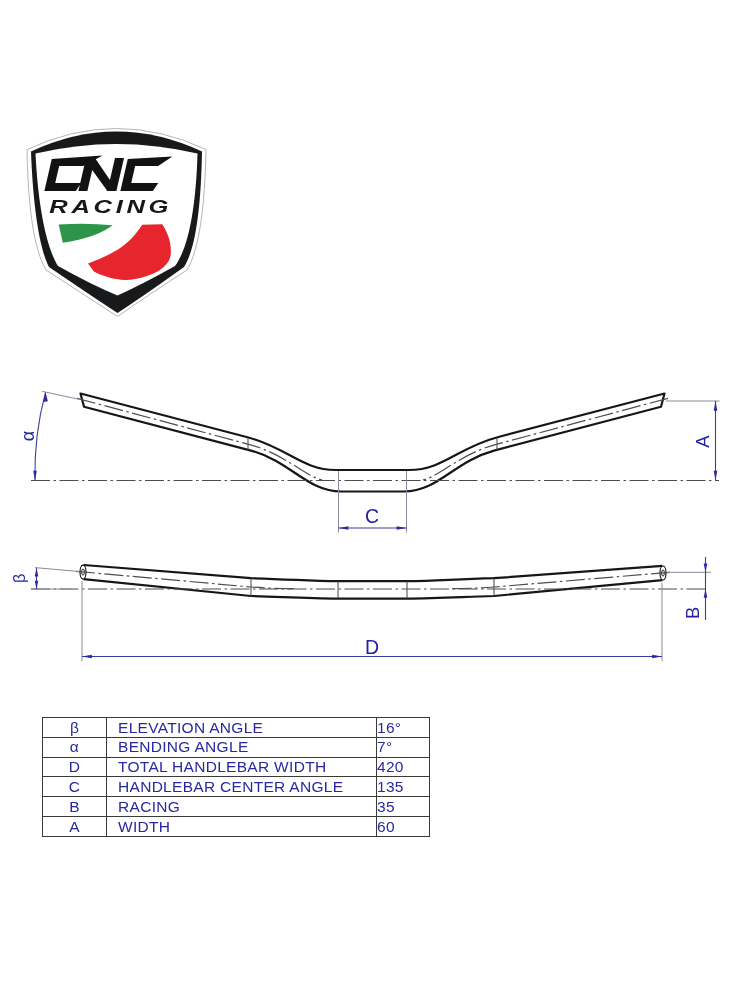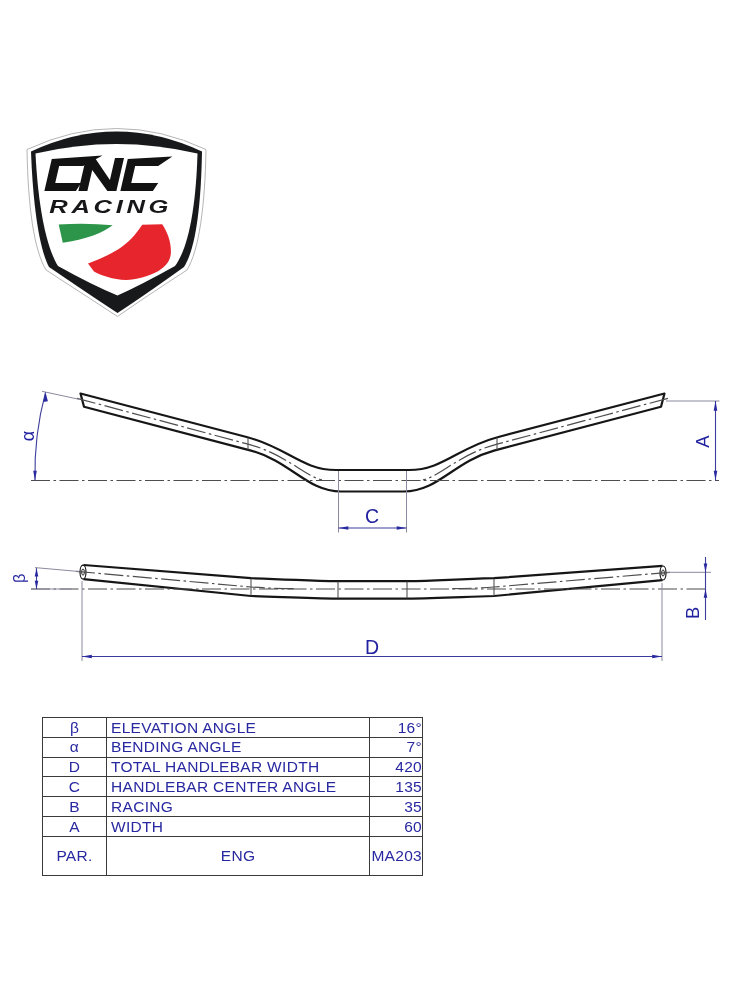--- a/index.html
+++ b/index.html
@@ -1,21 +1,21 @@
 <!DOCTYPE html>
 <html><head>
 <meta charset="utf-8">
 <style>
 html,body{margin:0;padding:0;width:730px;height:1000px;background:#ffffff;overflow:hidden;}
 body{font-family:"Liberation Sans",sans-serif;position:relative;}
 #tbl{position:absolute;left:42px;top:717px;border-collapse:collapse;table-layout:fixed;}
 #tbl td{border:1px solid #3a3a3a;color:#2828a0;font-size:15.5px;padding:0;line-height:1;letter-spacing:0.3px;}
 #tbl td.c1{width:63px;text-align:center;}
-#tbl td.c2{width:258px;text-align:left;padding-left:4px;}
-#tbl td.c3{width:52px;text-align:right;}
+#tbl td.c2{width:258px;text-align:left;padding-left:11px;}
+#tbl td.c3{width:52px;text-align:left;}
 #tbl tr{height:19.8px;}
 #tbl tr.last{height:39.7px;}
 #tbl td.cen{text-align:center;padding-left:0;}
 </style>
 </head>
 <body>
 <svg width="730" height="1000" viewBox="0 0 730 1000" style="position:absolute;left:0;top:0">
 
 <g id="logo">
   <path d="M 27,149.5 Q 116.5,107.5 206,149.5 C 205,207 199,250 187,270 Q 143,298.5 117.5,316.5 Q 90,298.5 46,270 C 34,250 28,207 27,149.5 Z" fill="#ffffff" stroke="#b5b5b5" stroke-width="1"></path>
@@ -137,19 +137,14 @@
 <tr>
         <td class="c1">B</td>
         <td class="c2">RACING</td>
         <td class="c3">35</td>
       </tr>
 <tr>
         <td class="c1">A</td>
         <td class="c2">WIDTH</td>
         <td class="c3">60</td>
       </tr>
-<tr class="last">
-        <td class="c1">PAR.</td>
-        <td class="c2 cen">ENG</td>
-        <td class="c3">MA203</td>
-      </tr>
 </tbody>
   </table>
 
 </body></html>

